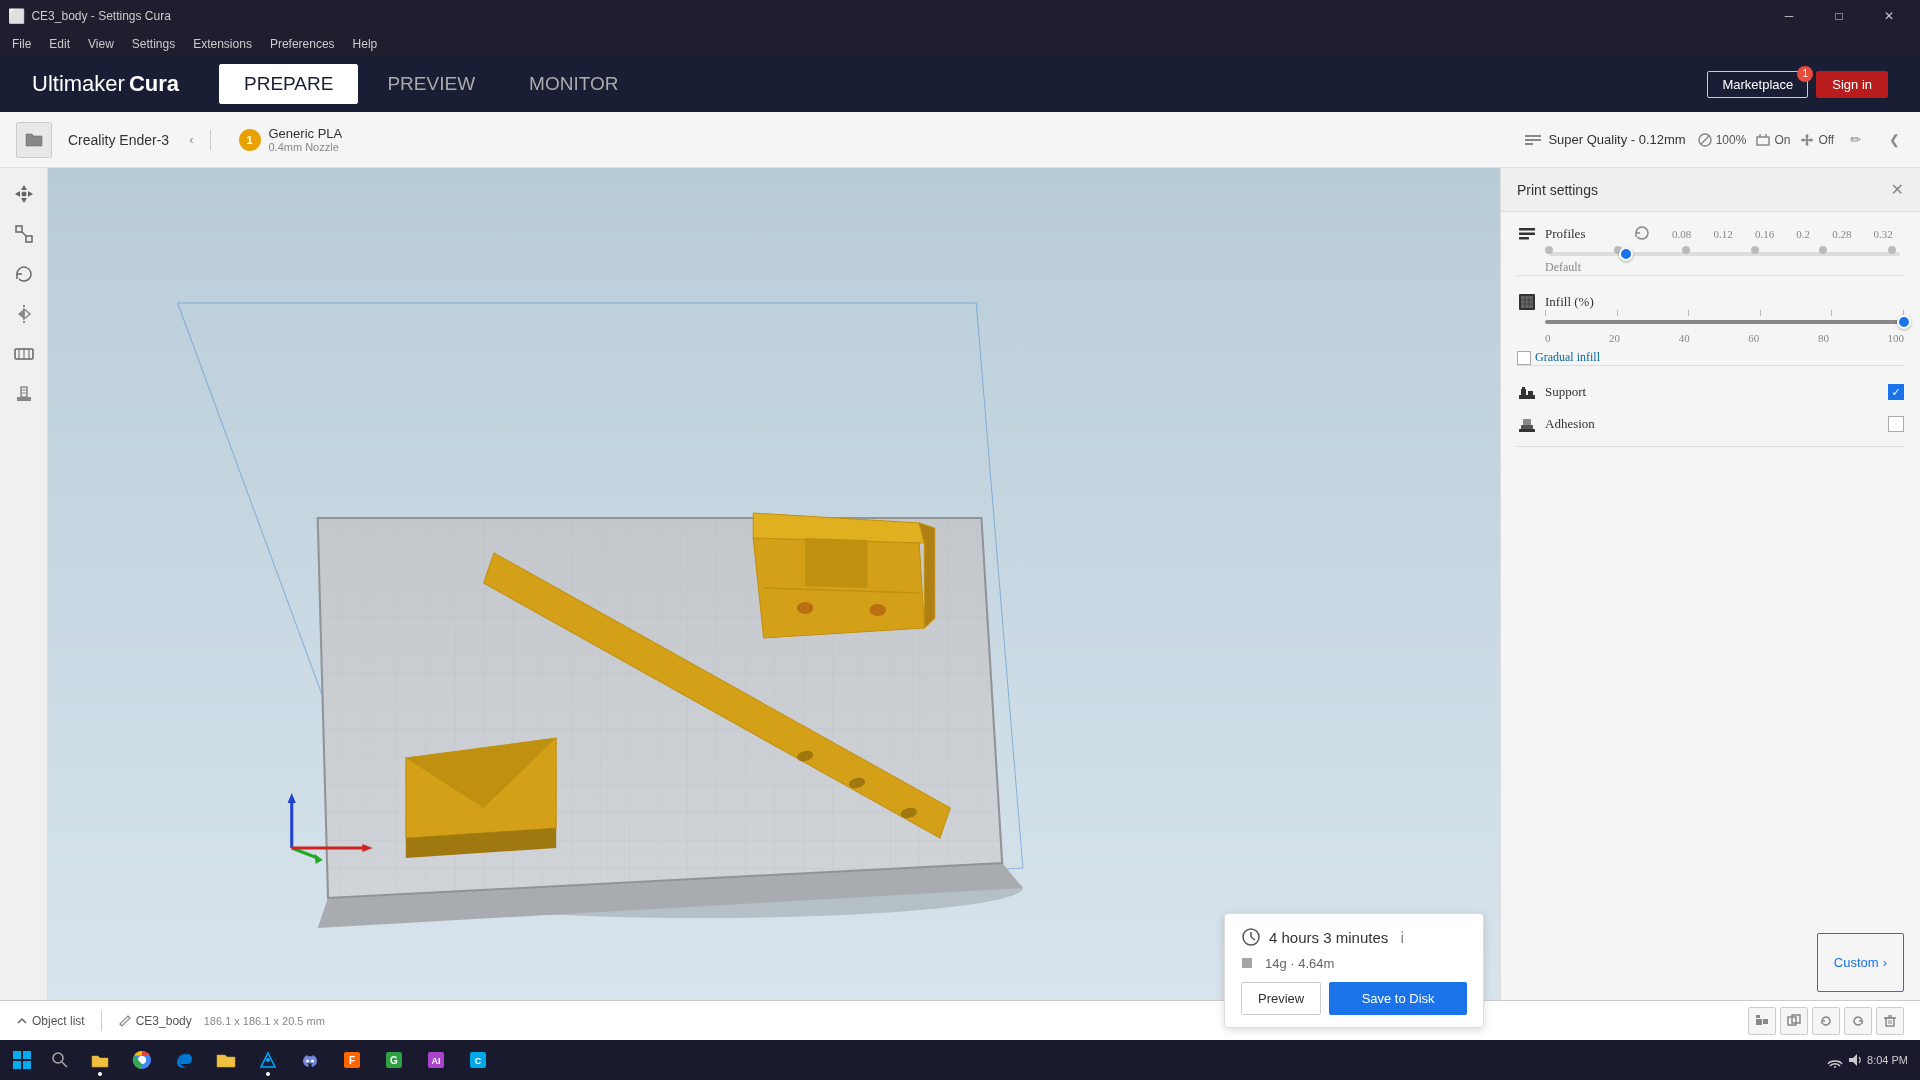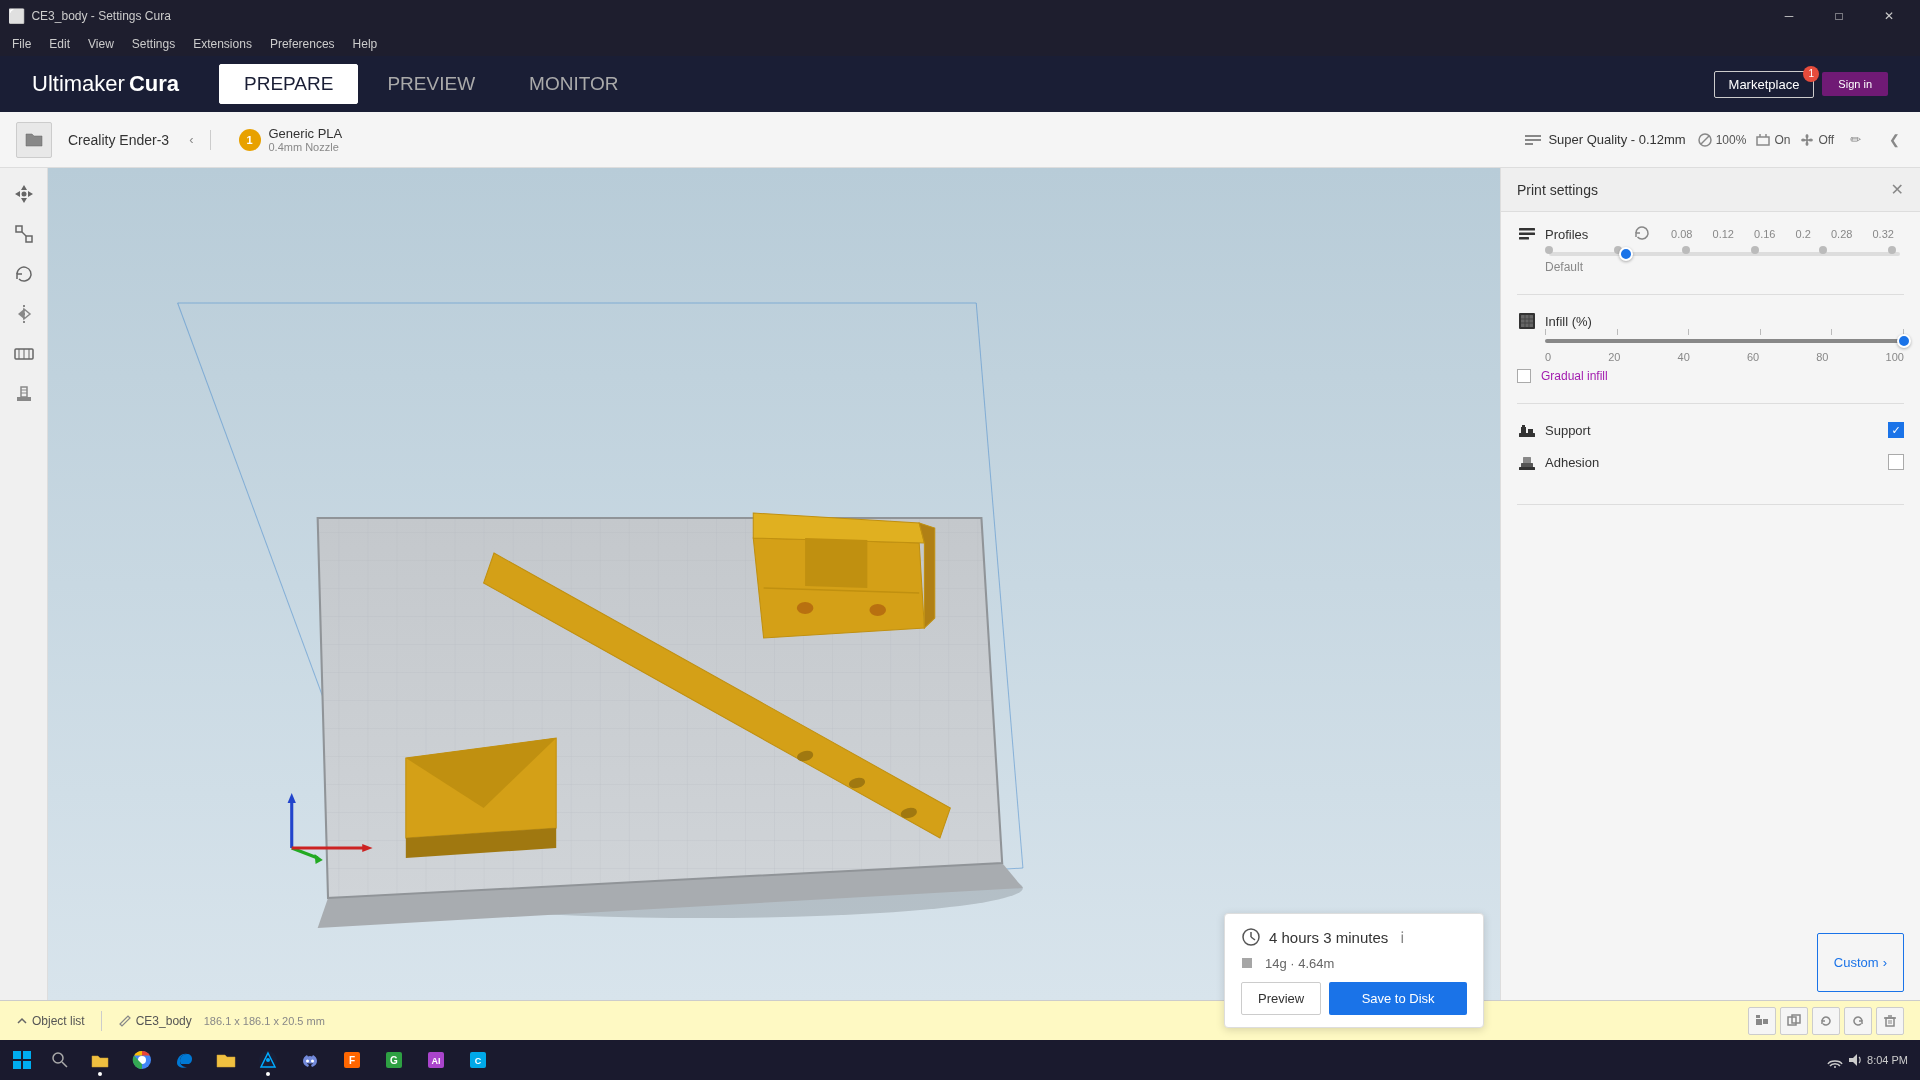--- a/index.html
+++ b/index.html
@@ -83,27 +83,27 @@
       position: absolute;
       top: -6px; right: -6px;
       background: #e74c3c;
       color: #fff;
       border-radius: 50%;
       width: 16px; height: 16px;
       font-size: 10px;
       display: flex; align-items: center; justify-content: center;
     }
     .signin-btn {
-      background: #701a75;
+      background: #b91c1c;
       border: none;
       color: #fff;
       padding: 6px 16px;
       cursor: pointer;
       border-radius: 2px;
-      font-size: 11px;
+      font-size: 13px;
     }
 
     
     #printer-bar {
       height: 56px;
       background: #f5f5f5;
       border-bottom: 1px solid #ddd;
       display: flex;
       align-items: center;
       padding: 0 16px;
@@ -222,22 +222,23 @@
       cursor: pointer;
       color: #888;
       font-size: 16px;
     }
 
     .panel-body { padding: 12px 16px; flex: 1; }
 
     
     .settings-section {
       margin-bottom: 16px;
-      padding-bottom: 20px;
+      padding-bottom: 0;
       border-bottom: 1px solid #ddd;
+      font-family: Liberation Serif, serif;
     }
     .section-row {
       display: flex;
       align-items: center;
       gap: 8px;
       margin-bottom: 8px;
     }
     .section-icon {
       width: 20px; height: 20px;
       display: flex; align-items: center; justify-content: center;
@@ -302,24 +303,24 @@
     }
     .infill-marks {
       display: flex;
       justify-content: space-between;
       font-size: 11px;
       color: #888;
     }
     .gradual-infill {
       display: flex;
       align-items: center;
-      gap: 10px;
+      gap: 4px;
       margin-top: 6px;
       font-size: 12px;
-      color: #a21caf;
+      color: #0369a1;
     }
     .checkbox-custom {
       width: 14px; height: 14px;
       border: 1px solid #aaa;
       background: #fff;
       cursor: pointer;
     }
 
     
     .support-row {
@@ -366,21 +367,21 @@
     }
     .panel-footer {
       padding: 8px 16px;
       display: flex;
       justify-content: flex-end;
     }
 
     
     #bottom-bar {
       height: 40px;
-      background: #fef9c3;
+      background: #ffffff;
       border-top: 1px solid #ccc;
       display: flex;
       align-items: center;
       padding: 0 16px;
       gap: 12px;
     }
     .object-list-toggle {
       display: flex; align-items: center; gap: 4px;
       cursor: pointer; font-size: 12px; color: #555;
     }

